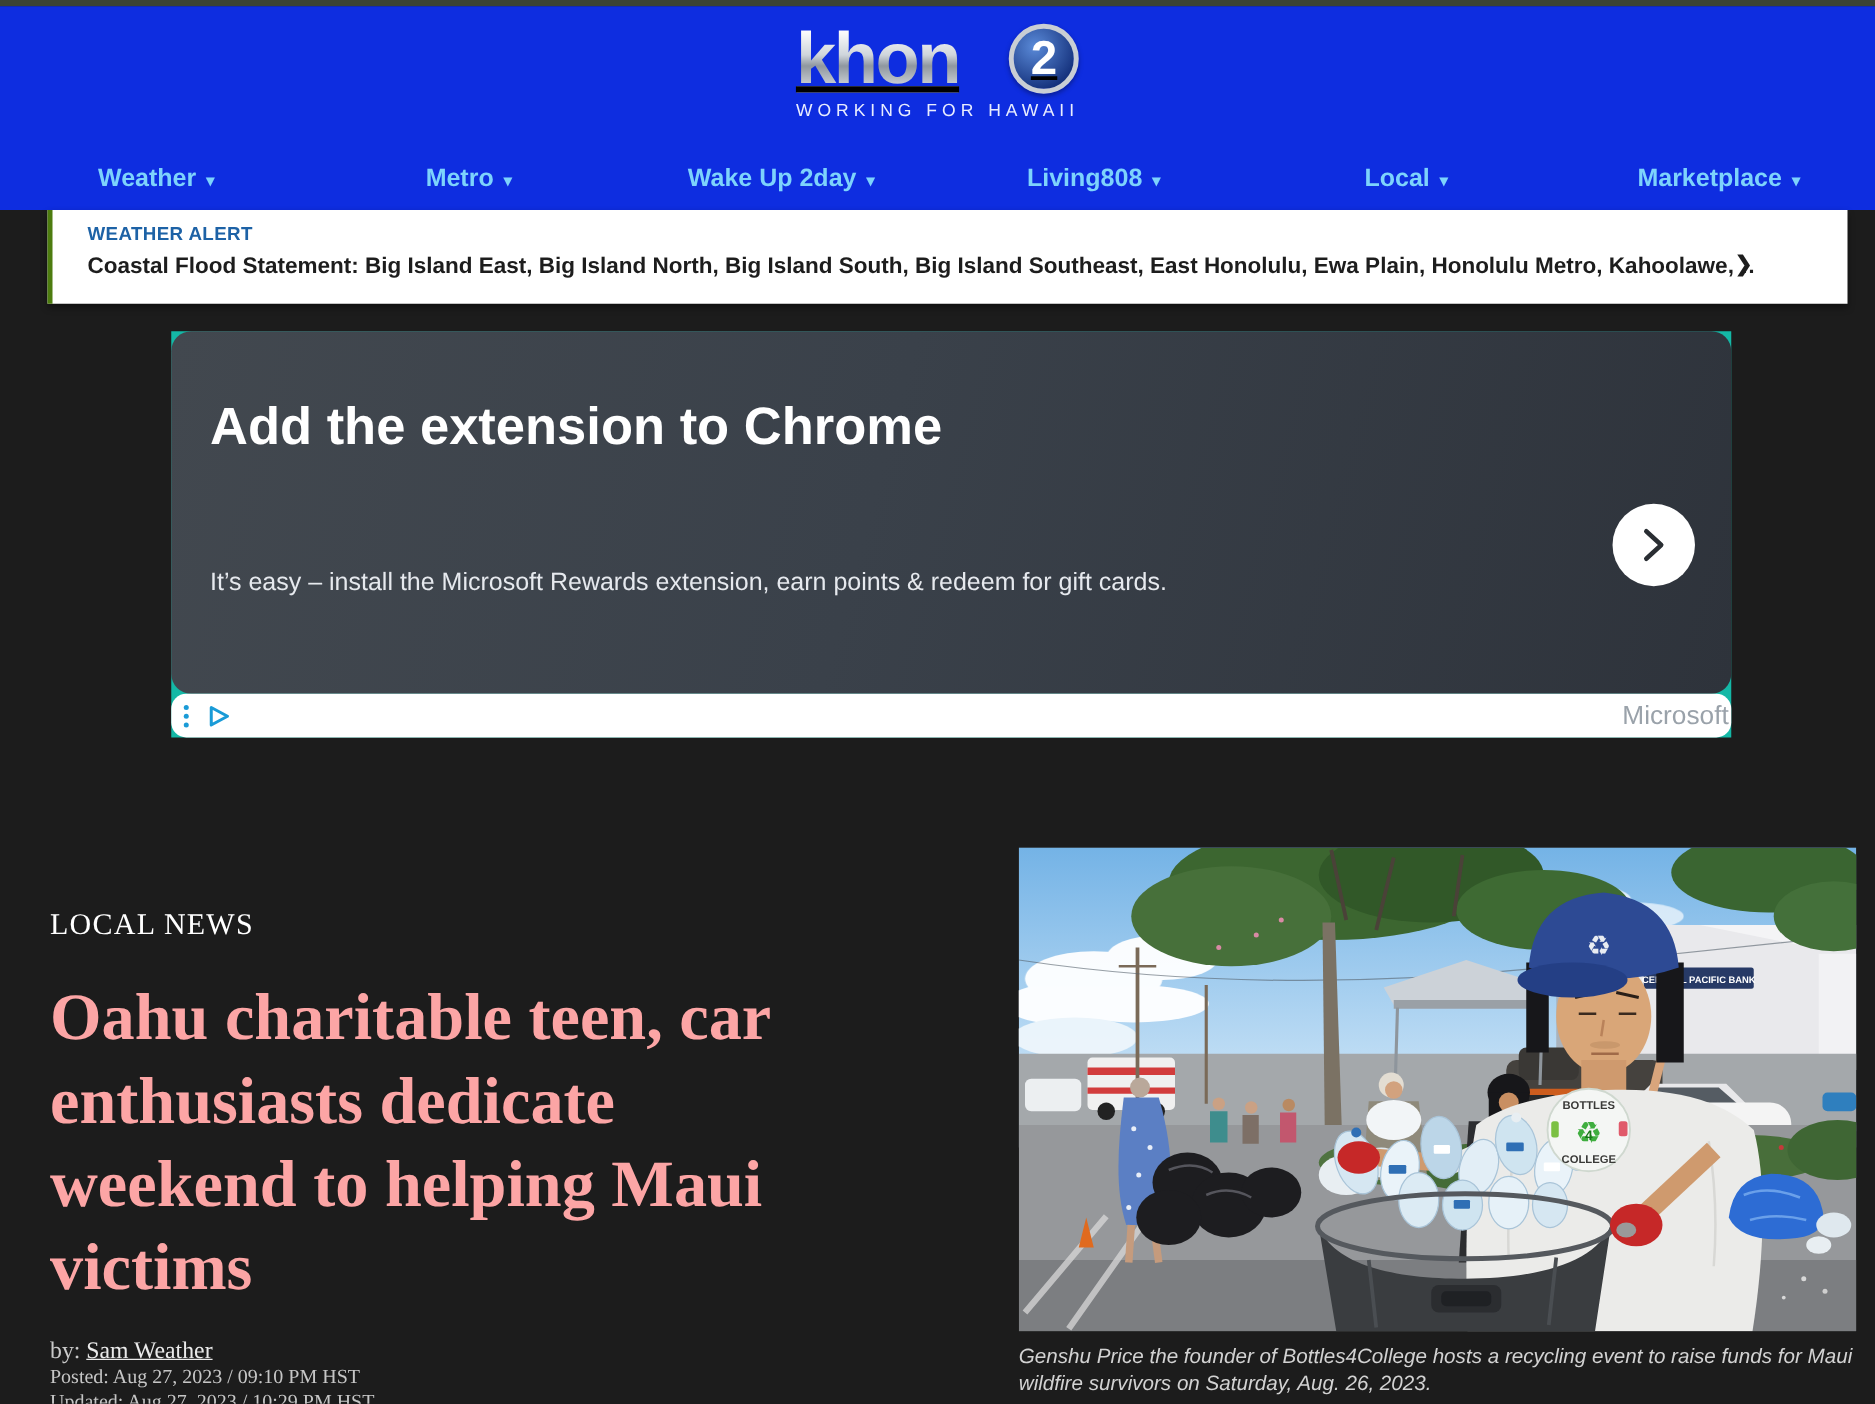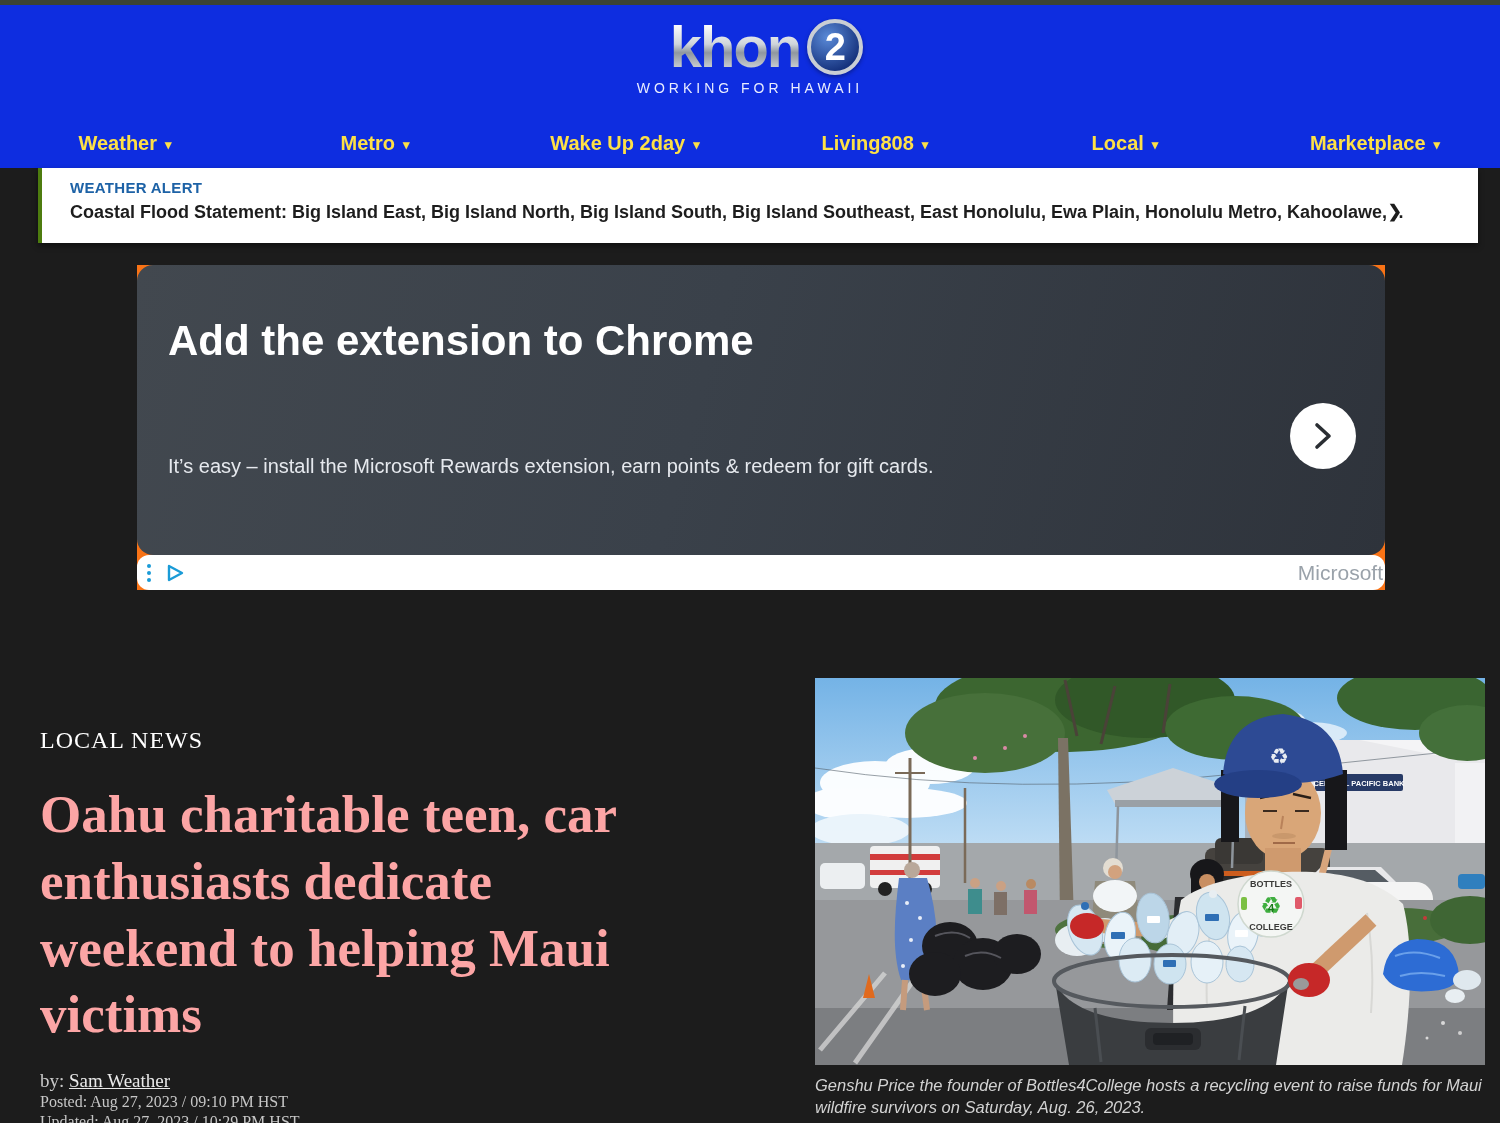--- a/index.html
+++ b/index.html
@@ -5,53 +5,53 @@
   * { box-sizing: border-box; }
   html,body { margin:0; padding:0; }
   body {
     width:1500px; height:1123px; overflow:hidden; position:relative;
     background:#1c1c1c; font-family:"Liberation Sans", sans-serif;
   }
   
   .top-strip { height:5px; background:#3b4334; }
   .site-header { height:163px; background:#0e2de0; display:flex; flex-direction:column; }
   .logo-wrap { margin:10px auto 0; text-align:center; cursor:pointer; }
-  .logo-row { display:flex; align-items:center; justify-content:flex-end; gap:7px; height:64px; }
+  .logo-row { display:flex; align-items:center; justify-content:space-between; gap:7px; height:64px;text-decoration:underline; }
   .logo-text {
     font-size:58px; font-weight:bold; letter-spacing:-2px; line-height:1;
     background:linear-gradient(180deg,#ffffff 10%,#cfd5db 45%,#8f979f 60%,#e8ebee 100%);
     -webkit-background-clip:text; background-clip:text; color:transparent;
   }
   .logo-circle {
     width:56px; height:56px; border-radius:50%; border:4px solid #c9ced4;
     background:radial-gradient(circle at 35% 30%, #5a8ad8, #16337e 75%);
     color:#fff; font-size:38px; font-weight:bold; display:flex; align-items:center; justify-content:center;
     box-shadow:0 2px 4px rgba(0,0,0,.35);
   }
   .logo-tagline { margin-top:1px; color:#e9edff; font-size:14px; letter-spacing:4px; }
   .main-nav { margin-top:auto; height:50px; display:flex; align-items:center; }
   .nav-item {
     flex:1; display:flex; align-items:center; justify-content:center; gap:8px;
-    color:#fde047; font-size:20px; font-weight:700; cursor:pointer; height:100%;
+    color:#7dd3fc; font-size:20px; font-weight:700; cursor:pointer; height:100%;
   }
   .nav-caret { font-size:13px; margin-top:3px; }
   
   .alert-bar {
     margin:0 22px 0 38px; height:75px; background:#ffffff;
     border-left:4px solid #4d7c0f; padding:11px 20px 0 28px; position:relative;
     box-shadow:0 3px 6px rgba(0,0,0,.45); cursor:pointer;
   }
   .alert-kicker { color:#1d62a6; font-weight:800; font-size:15px; letter-spacing:.3px; }
   .alert-text {
     margin-top:6px; font-size:18px; font-weight:600; color:#1d1d1d;
     white-space:nowrap; overflow:hidden; width:calc(100% - 55px);
   }
   .alert-caret { position:absolute; right:76px; top:33px; font-size:17px; font-weight:bold; color:#1d1d1d; }
   
-  .ad-frame { margin:22px 0 0 137px; width:1248px; height:325px; background:#f97316; position:relative; }
+  .ad-frame { margin:22px 0 0 137px; width:1248px; height:325px; background:#14b8a6; position:relative; }
   .ad-card {
     height:290px; border-radius:16px; position:relative; overflow:hidden; cursor:pointer;
     background:linear-gradient(105deg,#42484f 0%,#3a414a 45%,#2e333b 100%);
   }
   .ad-headline { position:absolute; left:31px; top:52px; font-size:42px; font-weight:700; color:#ffffff; }
   .ad-body { position:absolute; left:31px; top:190px; font-size:20px; color:#e6e9ee; }
   .ad-next-btn {
     position:absolute; right:29px; top:138px; width:66px; height:66px; border-radius:50%;
     background:#ffffff; display:flex; align-items:center; justify-content:center; cursor:pointer;
   }

